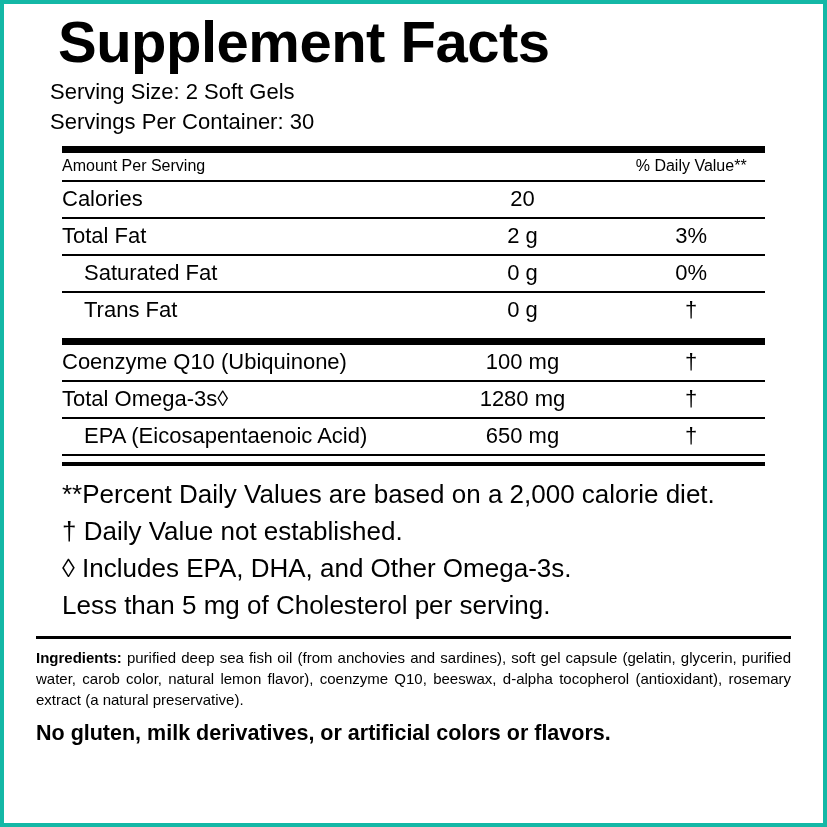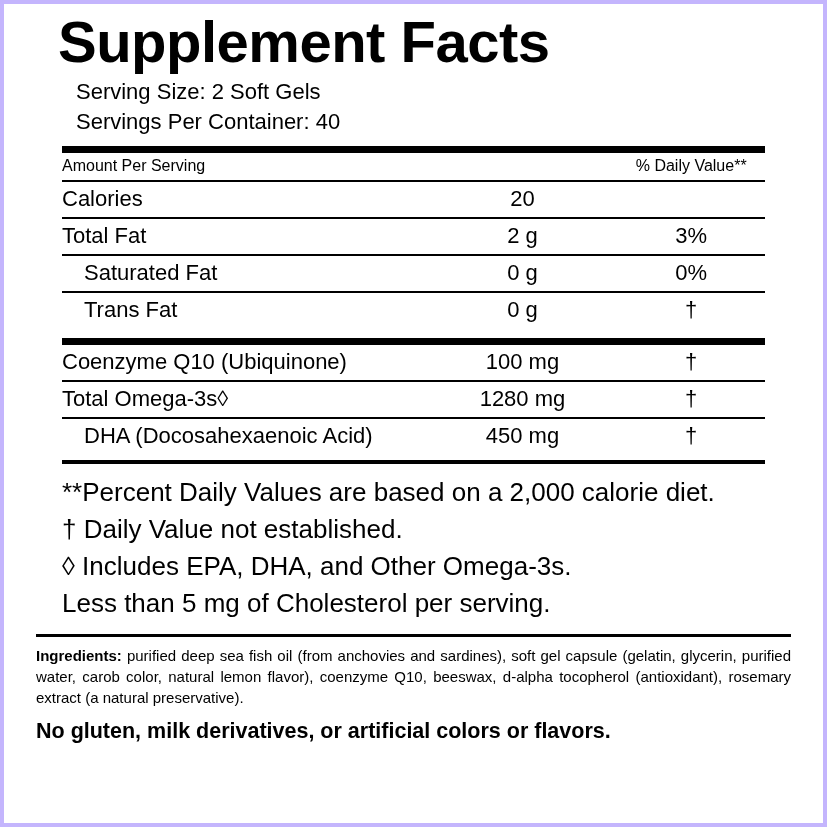--- a/index.html
+++ b/index.html
@@ -11,37 +11,37 @@
     width: 827px;
     height: 827px;
     font-family: "Liberation Sans", sans-serif;
     color: #000000;
     -webkit-font-smoothing: antialiased;
   }
   .panel {
     box-sizing: border-box;
     width: 827px;
     height: 827px;
-    border: 4px solid #c4b5fd;
+    border: 4px solid #14b8a6;
     padding: 6px 16px 0 16px;
     display: flex;
     flex-direction: column;
   }
   .title {
     font-size: 58px;
     font-weight: 700;
     letter-spacing: -0.5px;
     line-height: 1.05;
     margin: 2px 0 4px 38px;
     white-space: nowrap;
   }
   .serving-line {
     font-size: 22px;
     line-height: 1.35;
-    margin-left: 56px;
+    margin-left: 30px;
   }
   .rule-thick {
     height: 7px;
     background: #000;
     margin: 10px 42px 0 42px;
   }
   .rule-med {
     height: 4px;
     background: #000;
     margin: 0 42px;
@@ -95,21 +95,21 @@
   }
 </style>
 </head>
 <body>
 
 <div class="panel">
 
   <div class="title">Supplement Facts</div>
 
   <div class="serving-line">Serving Size: 2 Soft Gels</div>
-  <div class="serving-line">Servings Per Container: 40</div>
+  <div class="serving-line">Servings Per Container: 30</div>
 
   <div class="rule-thick"></div>
 
   <table class="facts">
     <tbody>
       <tr class="hdr bordered">
         <th class="col-name">Amount Per Serving</th>
         <th class="col-amt"></th>
         <th class="col-dv">% Daily Value**</th>
       </tr>
@@ -147,23 +147,23 @@
       <tr class="bordered">
         <td class="col-name">Coenzyme Q10 (Ubiquinone)</td>
         <td class="col-amt">100 mg</td>
         <td class="col-dv">†</td>
       </tr>
       <tr class="bordered">
         <td class="col-name">Total Omega-3s◊</td>
         <td class="col-amt">1280 mg</td>
         <td class="col-dv">†</td>
       </tr>
-      <tr>
-        <td class="col-name indent1">DHA (Docosahexaenoic Acid)</td>
-        <td class="col-amt">450 mg</td>
+      <tr class="bordered">
+        <td class="col-name indent1">EPA (Eicosapentaenoic Acid)</td>
+        <td class="col-amt">650 mg</td>
         <td class="col-dv">†</td>
       </tr>
     </tbody>
   </table>
 
   <div class="rule-med" style="margin-top:6px;"></div>
 
   <div class="footnotes">
     <div>**Percent Daily Values are based on a 2,000 calorie diet.</div>
     <div>† Daily Value not established.</div>

